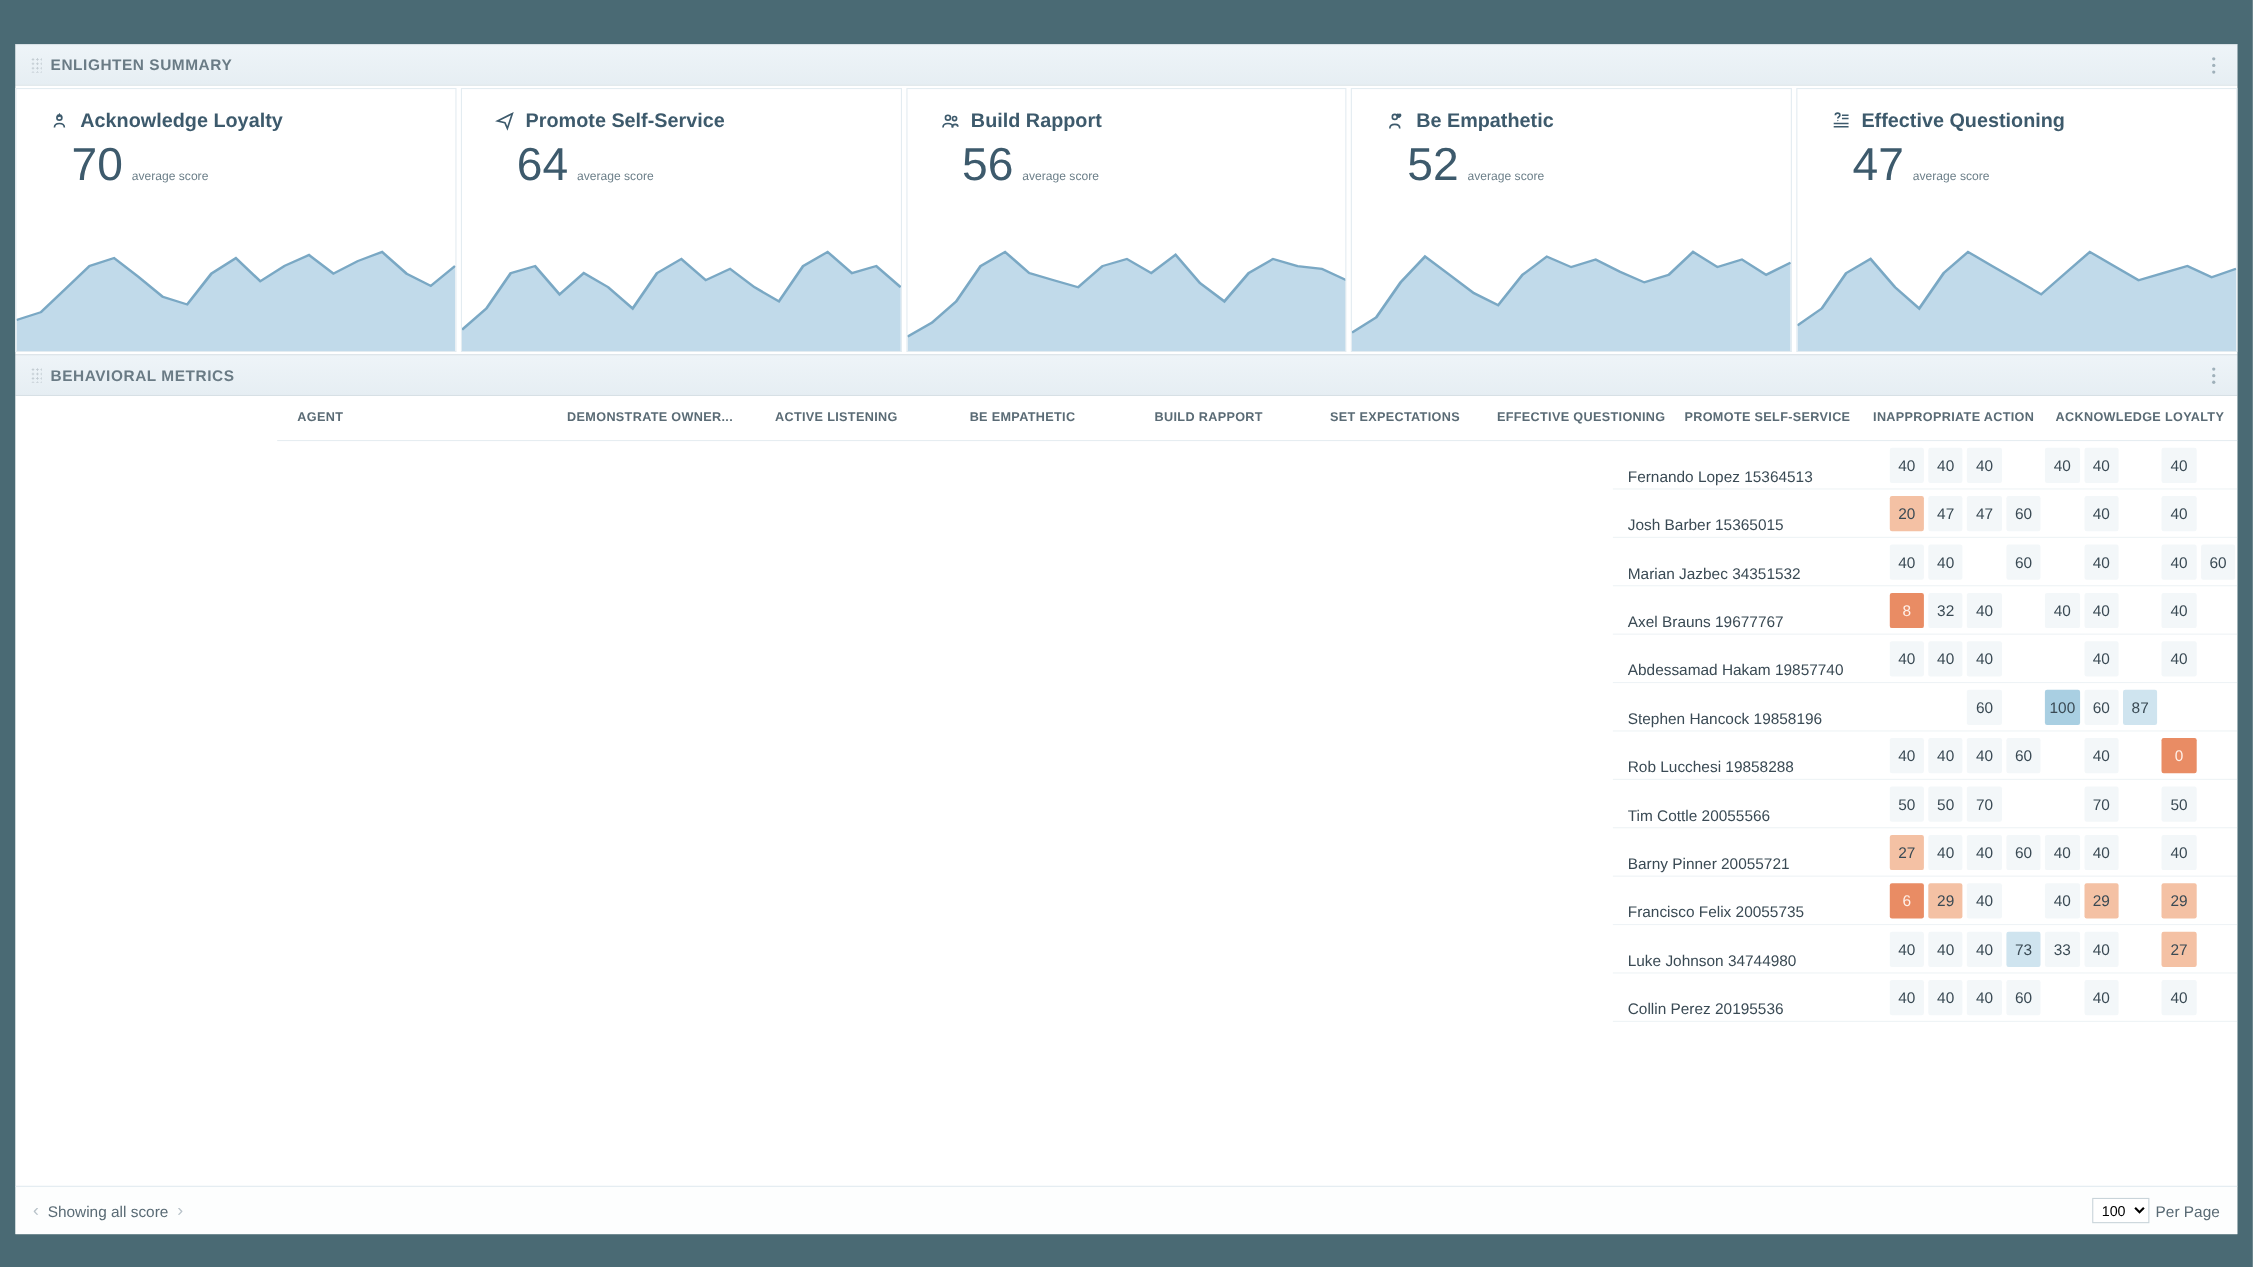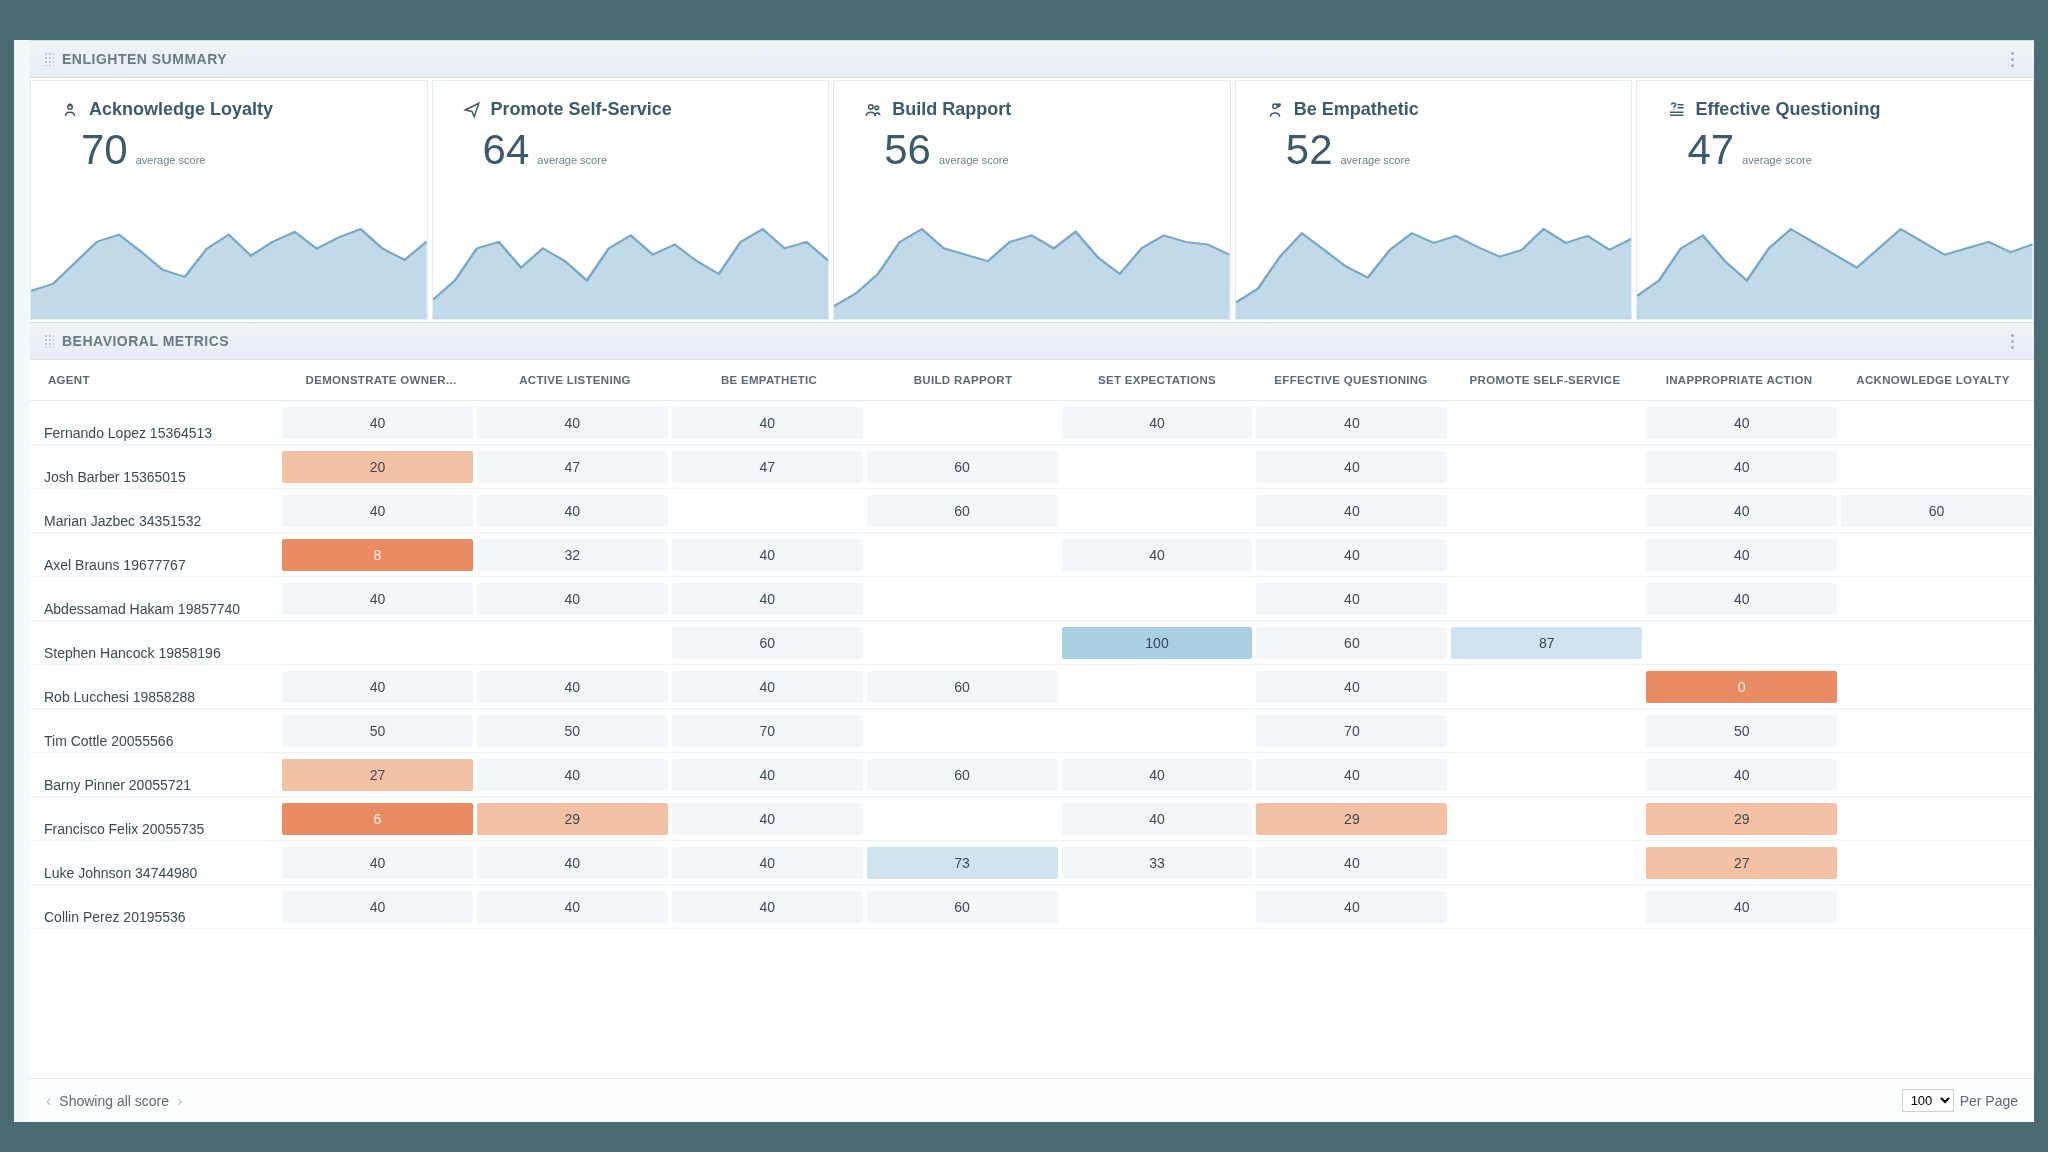--- a/index.html
+++ b/index.html
@@ -11,21 +11,20 @@
     padding: 40px 14px 30px 14px;
     font-size: 13px;
     color: #333;
   }
   .app {
     background: #f5f8fa;
     height: 100%;
     display: flex;
     flex-direction: column;
     overflow: hidden;
-    padding-left: 16px;
   }
   
   .panel-header {
     background: linear-gradient(#eef4f8, #e6eef3);
     border-top: 1px solid #d7e0e5;
     border-bottom: 1px solid #d7e0e5;
     padding: 10px 14px;
     font-size: 14px;
     color: #6a7b85;
     letter-spacing: .5px;
@@ -80,21 +79,21 @@
   .card-score .big { font-size: 42px; font-weight: 400; }
   .card-score .label { font-size: 11px; color: #6c7f89; }
   .spark { margin-top: auto; width: 100%; height: 100px; display:block; }
   .spark path.fill { fill: #b6d4e6; stroke: none; opacity:.85;}
   .spark path.line { fill: none; stroke: #7aa8c4; stroke-width:2; }
 
   .icon { width:18px; height:18px; display:inline-block; }
   .icon svg { width:100%; height:100%; stroke:#3d5a6c; fill:none; stroke-width:2; }
 
   
-  .table-wrap { flex:1; overflow:hidden; background:#fff; display:flex; flex-direction:column; }
+  .table-wrap { flex:1; overflow:hidden; background:#fff; display:flex; flex-direction:column;align-items:flex-end; }
   .thead, .trow { display:grid; grid-template-columns: 250px repeat(9, 1fr); align-items:center; }
   .thead { font-size: 11.5px; color:#5a6b75; font-weight:700; letter-spacing:.3px; padding: 10px 4px; border-bottom:1px solid #e6edf1;}
   .th { padding: 4px 8px; text-align:center; text-transform:uppercase;}
   .th:first-child { text-align:left; padding-left:14px;}
   .tbody { flex:1; overflow:hidden;}
   .trow { border-bottom: 1px solid #eef3f6; min-height:44px; }
   .agent { padding-left:14px; color:#3a4a54; font-size:14px;margin-top:20px; }
   .cell {
     margin: 4px 2px;
     padding: 8px 4px;

